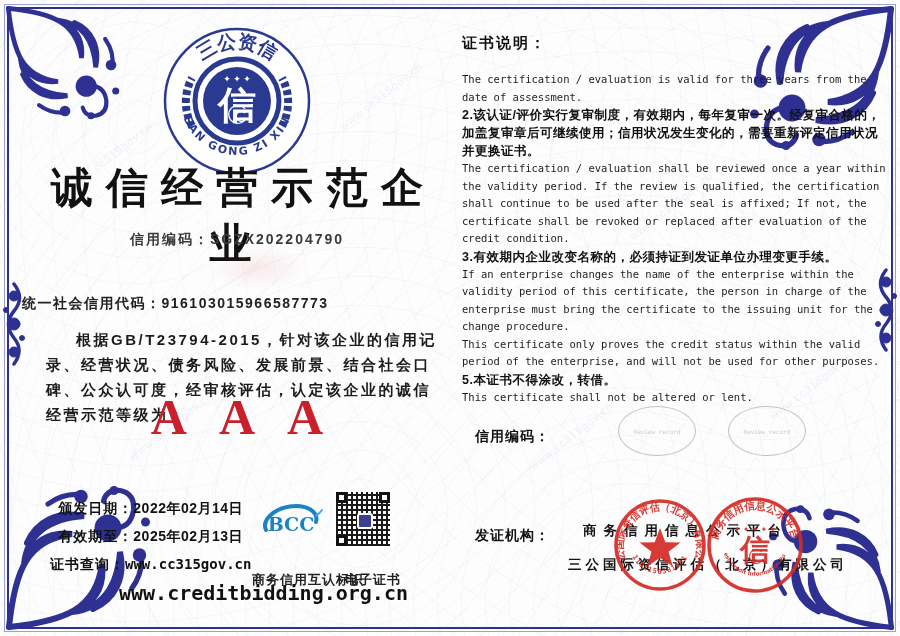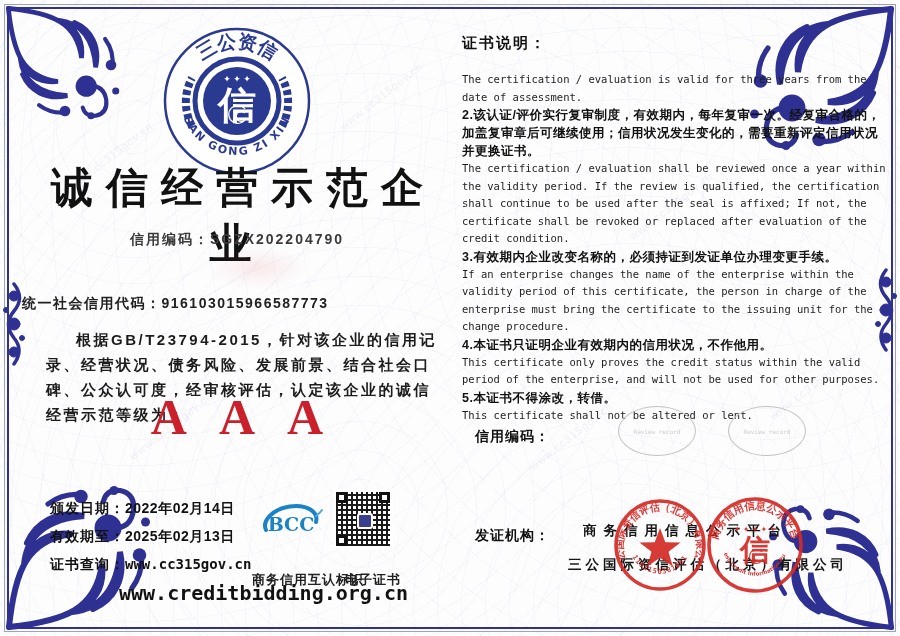--- a/index.html
+++ b/index.html
@@ -29,21 +29,21 @@
     font-family:"Liberation Serif","DejaVu Serif",serif;font-weight:700;font-size:42px;color:#111;
     letter-spacing:13px;text-indent:13px;}
   .code-line{position:absolute;left:22px;top:231px;width:430px;text-align:center;font-size:14px;color:#3a3a3a;letter-spacing:2px;font-weight:600;}
   .uscc-line{position:absolute;left:22px;top:295px;width:430px;text-align:left;font-size:14px;color:#222;letter-spacing:1.5px;font-weight:600;}
   .body-par{position:absolute;left:46px;top:327px;width:402px;font-size:15px;color:#1c1c1c;line-height:25px;letter-spacing:2.5px;text-indent:2em;font-weight:600;}
   .grade{position:absolute;left:22px;top:388px;width:430px;text-align:center;
     font-family:"Liberation Serif","DejaVu Serif",serif;font-weight:700;font-size:50px;color:#c9202b;letter-spacing:32px;text-indent:32px;}
   .ghost-seal{position:absolute;left:208px;top:246px;width:100px;height:44px;border-radius:8px;
     background:radial-gradient(ellipse at center, rgba(210,60,60,.10), rgba(210,60,60,0) 70%);}
   .info{position:absolute;left:50px;top:500px;font-size:14px;color:#111;}
-  .info .row{margin-bottom:10px;white-space:nowrap;}
+  .info .row{margin-bottom:10px;white-space:nowrap;text-align:center;}
   .info .lbl{font-weight:700;letter-spacing:1px;}
   .info .val{font-weight:600;letter-spacing:.5px;}
   .info .url{font-family:"DejaVu Sans Mono","Liberation Mono",monospace;font-weight:600;letter-spacing:0;}
   .url2{position:absolute;left:119px;top:581px;font-size:20px;color:#111;font-family:"DejaVu Sans Mono","Liberation Mono",monospace;font-weight:600;}
   .bcc{position:absolute;left:258px;top:500px;}
   .qr{position:absolute;left:336px;top:492px;width:54px;height:54px;background:
      repeating-linear-gradient(0deg,#1a1a1a 0 2px,transparent 2px 5px),
      repeating-linear-gradient(90deg,#1a1a1a 0 2px,transparent 2px 5px),#fff;
      outline:3px solid #fff;}
   .qr .finder{position:absolute;width:11px;height:11px;border:3px solid #111;background:#fff;box-sizing:border-box;}
@@ -199,21 +199,20 @@
   <div class="small-label sl-1">商务信用互认标识</div>
   <div class="small-label sl-2">电子证书</div>
 
   <div class="instr">
     <h3>证书说明：</h3>
     <p class="en">The certification / evaluation is valid for three years from the date of assessment.</p>
     <p class="zh">2.该认证/评价实行复审制度，有效期内，每年复审一次。经复审合格的，加盖复审章后可继续使用；信用状况发生变化的，需要重新评定信用状况并更换证书。</p>
     <p class="en">The certification / evaluation shall be reviewed once a year within the validity period. If the review is qualified, the certification shall continue to be used after the seal is affixed; If not, the certificate shall be revoked or replaced after evaluation of the credit condition.</p>
     <p class="zh">3.有效期内企业改变名称的，必须持证到发证单位办理变更手续。</p>
     <p class="en">If an enterprise changes the name of the enterprise within the validity period of this certificate, the person in charge of the enterprise must bring the certificate to the issuing unit for the change procedure.</p>
-    <p class="zh">4.本证书只证明企业有效期内的信用状况，不作他用。</p>
     <p class="en">This certificate only proves the credit status within the valid period of the enterprise, and will not be used for other purposes.</p>
     <p class="zh">5.本证书不得涂改，转借。</p>
     <p class="en">This certificate shall not be altered or lent.</p>
   </div>
 
   <div class="review-label">信用编码：</div>
   <div class="rev-ell re-1">
       <span>Review record</span>
     </div>
   <div class="rev-ell re-2">

